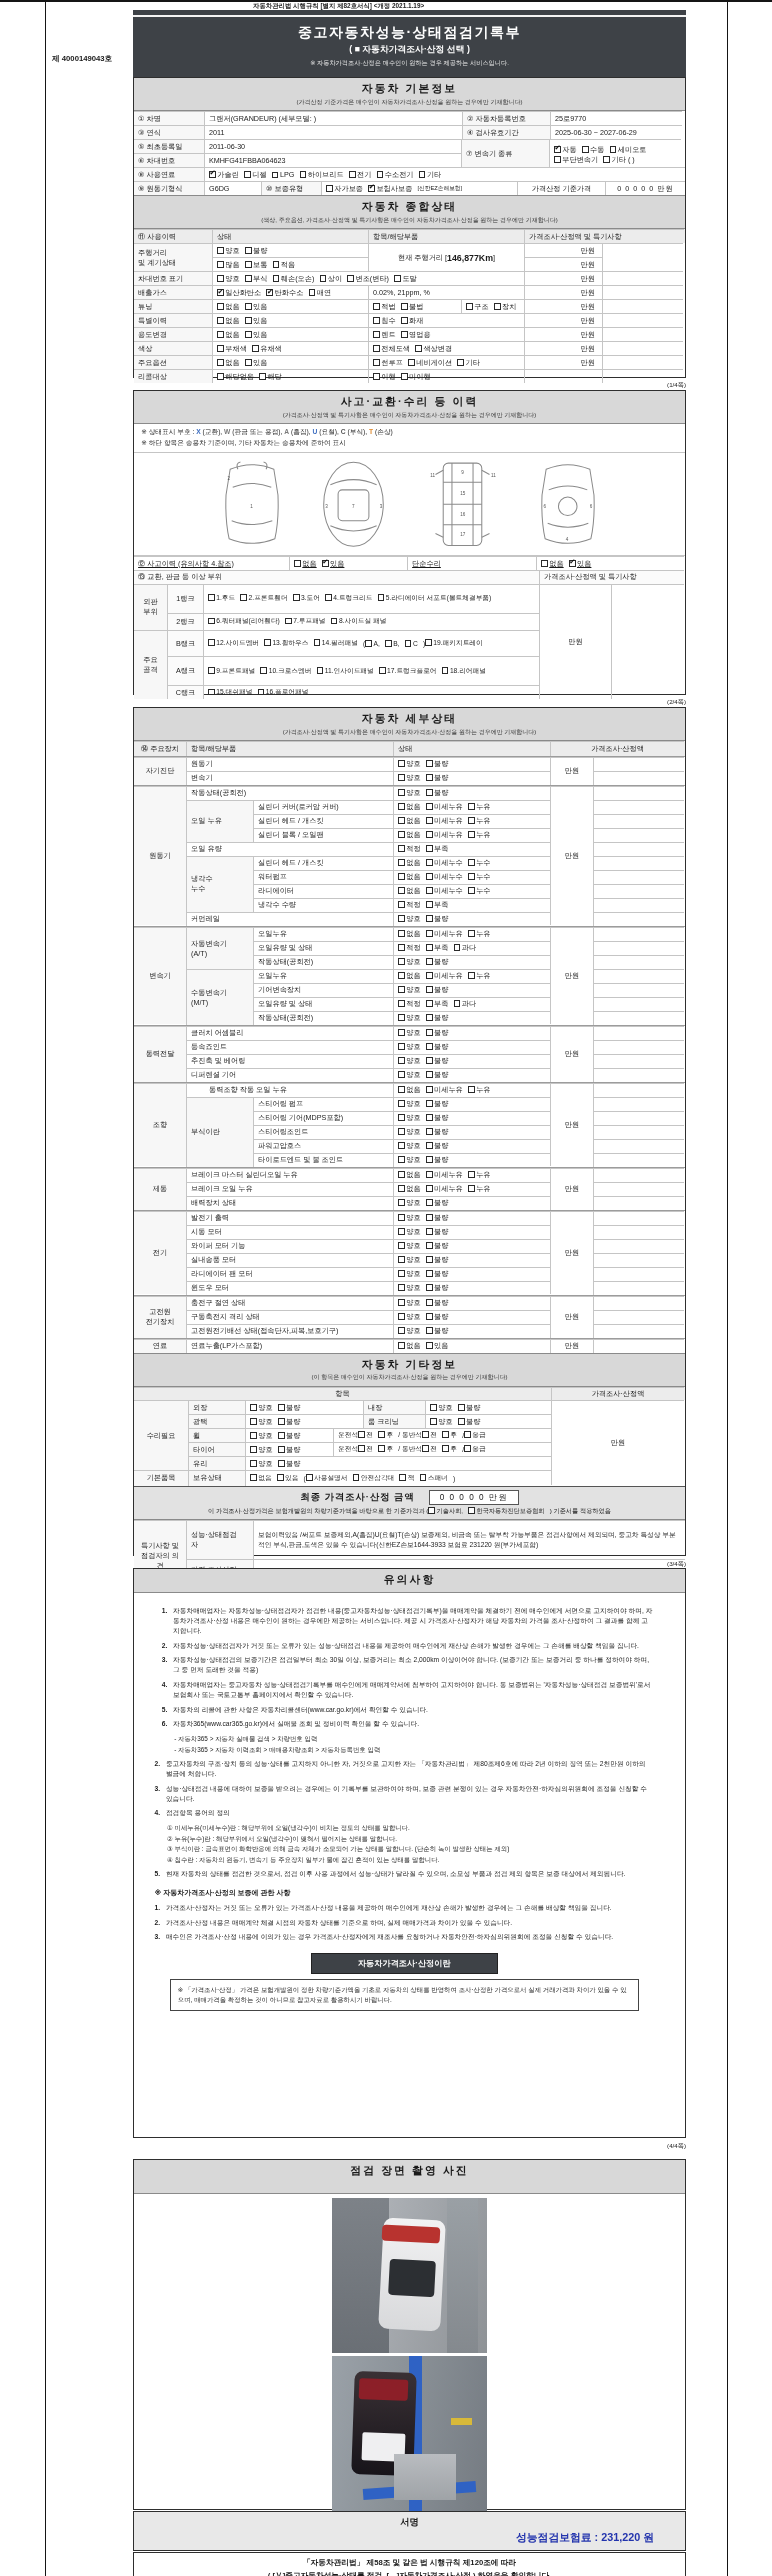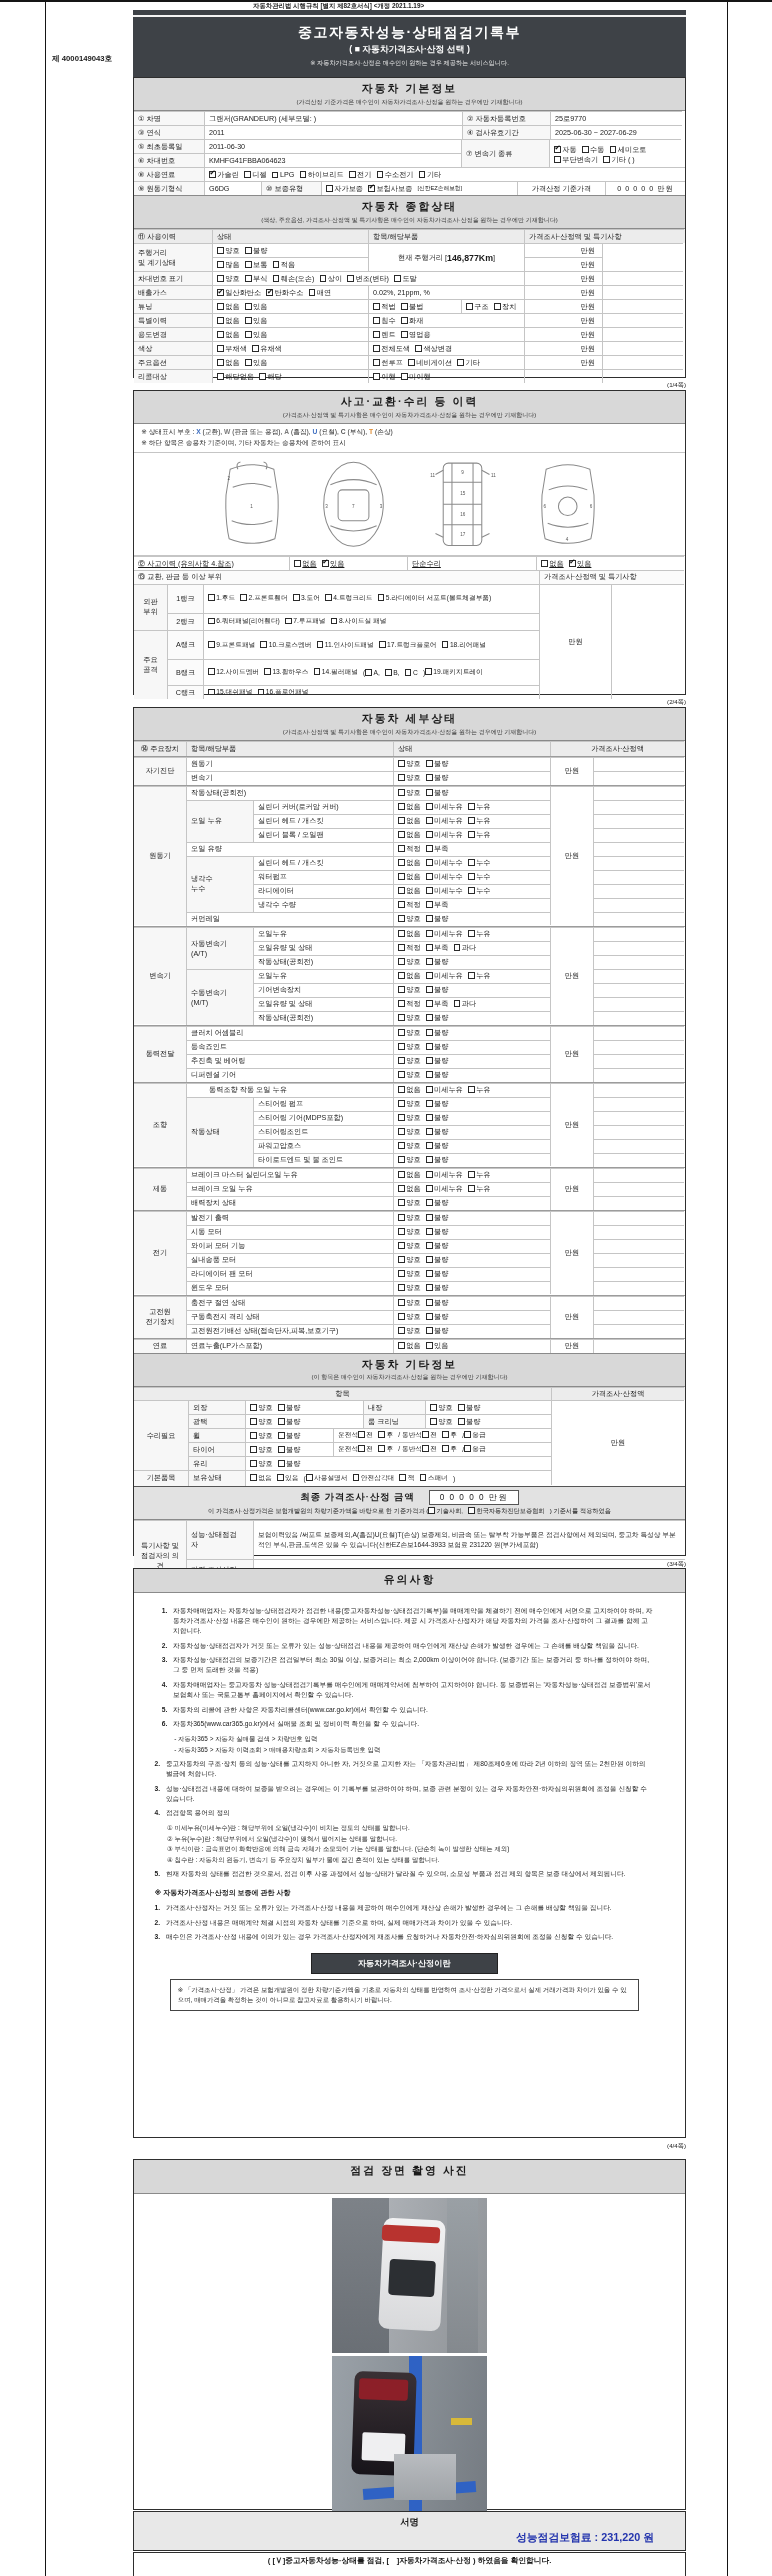--- a/index.html
+++ b/index.html
@@ -368,44 +368,44 @@
                     <span class="opt"><span class="cb"></span><span>7.루프패널</span></span>
                     <span class="opt"><span class="cb"></span><span>8.사이드실 패널</span></span>
                   </div>
                 </div>
               </div>
             </div>
             <div class="frow">
               <div class="fcell ctr lblc first" style="width: 33px; height: 69px; white-space: normal;">주요<br>골격</div>
               <div class="colc">
                 <div class="frow">
-                  <div class="fcell ctr" style="width: 36px; height: 29px; background: rgb(251, 251, 251);">A랭크</div>
-                  <div class="fcell" style="width: 336px; height: 29px; white-space: normal; flex-wrap: wrap; font-size: 6.7px; align-content: center;">
-                    <span class="opt"><span class="cb"></span><span>9.프론트패널</span></span>
-                    <span class="opt"><span class="cb"></span><span>10.크로스멤버</span></span>
-                    <span class="opt"><span class="cb"></span><span>11.인사이드패널</span></span>
-                    <span class="opt"><span class="cb"></span><span>17.트렁크플로어</span></span>
-                    <span class="opt"><span class="cb"></span><span>18.리어패널</span></span>
-                  </div>
-                </div>
-                <div class="frow">
                   <div class="fcell ctr" style="width: 36px; height: 26px; background: rgb(251, 251, 251);">B랭크</div>
                   <div class="fcell" style="width: 336px; height: 26px; white-space: normal; flex-wrap: wrap; font-size: 6.7px; align-content: center;">
                     <span class="opt"><span class="cb"></span><span>12.사이드멤버</span></span>
                     <span class="opt"><span class="cb"></span><span>13.휠하우스</span></span>
                     <span class="opt"><span class="cb"></span><span>14.필러패널</span></span>
                     <span> (</span>
                     <span class="opt"><span class="cb"></span><span>A,</span></span>
                     <span class="opt"><span class="cb"></span><span>B,</span></span>
                     <span class="opt"><span class="cb"></span><span>C</span></span>
                     <span> )</span>
                     <span class="opt"><span class="cb"></span><span>19.패키지트레이</span></span>
                   </div>
                 </div>
                 <div class="frow">
+                  <div class="fcell ctr" style="width: 36px; height: 29px; background: rgb(251, 251, 251);">A랭크</div>
+                  <div class="fcell" style="width: 336px; height: 29px; white-space: normal; flex-wrap: wrap; font-size: 6.7px; align-content: center;">
+                    <span class="opt"><span class="cb"></span><span>9.프론트패널</span></span>
+                    <span class="opt"><span class="cb"></span><span>10.크로스멤버</span></span>
+                    <span class="opt"><span class="cb"></span><span>11.인사이드패널</span></span>
+                    <span class="opt"><span class="cb"></span><span>17.트렁크플로어</span></span>
+                    <span class="opt"><span class="cb"></span><span>18.리어패널</span></span>
+                  </div>
+                </div>
+                <div class="frow">
                   <div class="fcell ctr" style="width: 36px; height: 14.4px; background: rgb(251, 251, 251);">C랭크</div>
                   <div class="fcell" style="width: 336px; height: 14.4px; white-space: normal; flex-wrap: wrap; font-size: 6.7px; align-content: center;">
                     <span class="opt"><span class="cb"></span><span>15.대쉬패널</span></span>
                     <span class="opt"><span class="cb"></span><span>16.플로어패널</span></span>
                   </div>
                 </div>
               </div>
             </div>
           </div>
           <div class="fcell ctr" style="width: 72px; height: 115px;">만원</div>
@@ -678,21 +678,21 @@
           <div class="colc" style="width: 364px;">
             <div class="frow">
               <div class="fcell" style="width: 207px; height: 14px; padding-left: 22px;">동력조향 작동 오일 누유</div>
               <div class="fcell" style="width: 157px; height: 14px;">
                 <span class="opt"><span class="cb"></span><span>없음</span></span>
                 <span class="opt"><span class="cb"></span><span>미세누유</span></span>
                 <span class="opt"><span class="cb"></span><span>누유</span></span>
               </div>
             </div>
             <div class="frow">
-              <div class="fcell lblc" style="width: 67px; height: 70px; white-space: normal;">작동상태</div>
+              <div class="fcell lblc" style="width: 67px; height: 70px; white-space: normal;">부식이란</div>
               <div class="colc" style="width: 297px;">
                 <div class="frow">
                   <div class="fcell" style="width: 140px; height: 14px;">스티어링 펌프</div>
                   <div class="fcell" style="width: 157px; height: 14px;">
                     <span class="opt"><span class="cb"></span><span>양호</span></span>
                     <span class="opt"><span class="cb"></span><span>불량</span></span>
                   </div>
                 </div>
                 <div class="frow">
                   <div class="fcell" style="width: 140px; height: 14px;">스티어링 기어(MDPS포함)</div>
@@ -1094,16 +1094,17 @@
   </div>
 
   <div class="sec box" style="top:2511px;height:40px;background:#e8e8e8;">
     <div style="text-align:center;font-size:9.3px;font-weight:bold;padding-top:4.1px;">서명</div>
     <div style="text-align:right;padding-right:31px;margin-top:2.1px;">
       <span class="sig-blue">성능점검보험료 : 231,220 원</span>
     </div>
   </div>
 
   <div class="sec box" style="top:2552px;height:36px;">
+    <div style="text-align:center;font-size:7.7px;font-weight:bold;padding-top:5.2px;">「자동차관리법」 제58조 및 같은 법 시행규칙 제120조에 따라</div>
     <div style="text-align:center;font-size:7.7px;font-weight:bold;padding-top:3.1px;">( [Ｖ]중고자동차성능·상태를 점검, [　]자동차가격조사·산정 ) 하였음을 확인합니다.</div>
   </div>
 </div>
 
 
 </body></html>

